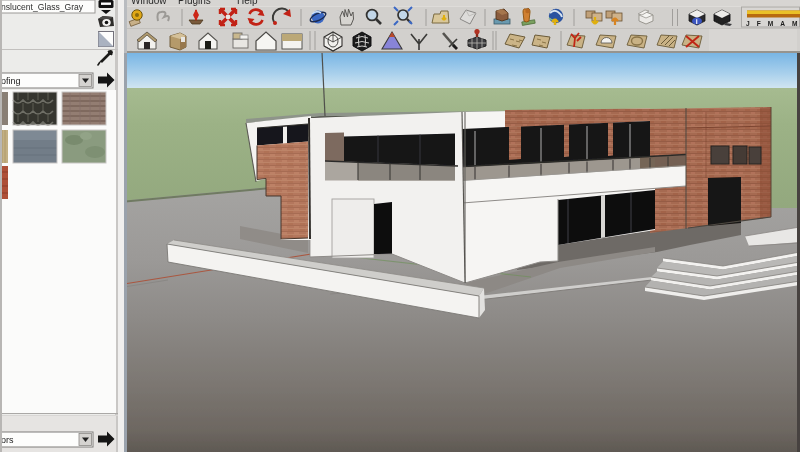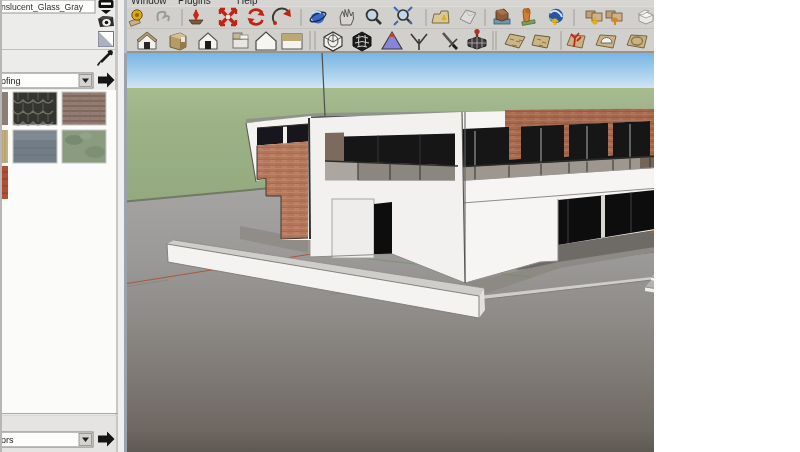--- a/index.html
+++ b/index.html
@@ -1,14 +1,14 @@
 <!DOCTYPE html>
 <html><head><meta charset="utf-8"><style>
 html,body{margin:0;padding:0;background:#fff}
-#root{position:relative;width:654px;height:452px;overflow:hidden;font-family:"Liberation Sans",sans-serif}
+#root{position:relative;width:800px;height:452px;overflow:hidden;font-family:"Liberation Sans",sans-serif}
 svg{display:block}
 </style></head><body>
 <div id="root">
 <svg width="800" height="452" viewBox="0 0 800 452">
 <defs>
 <linearGradient id="sky" x1="0" y1="0" x2="0" y2="1">
 <stop offset="0" stop-color="#76b4e4"></stop>
           <stop offset="0.55" stop-color="#a9d0ec"></stop>
           <stop offset="1" stop-color="#d8e9f2"></stop>
 </linearGradient>

